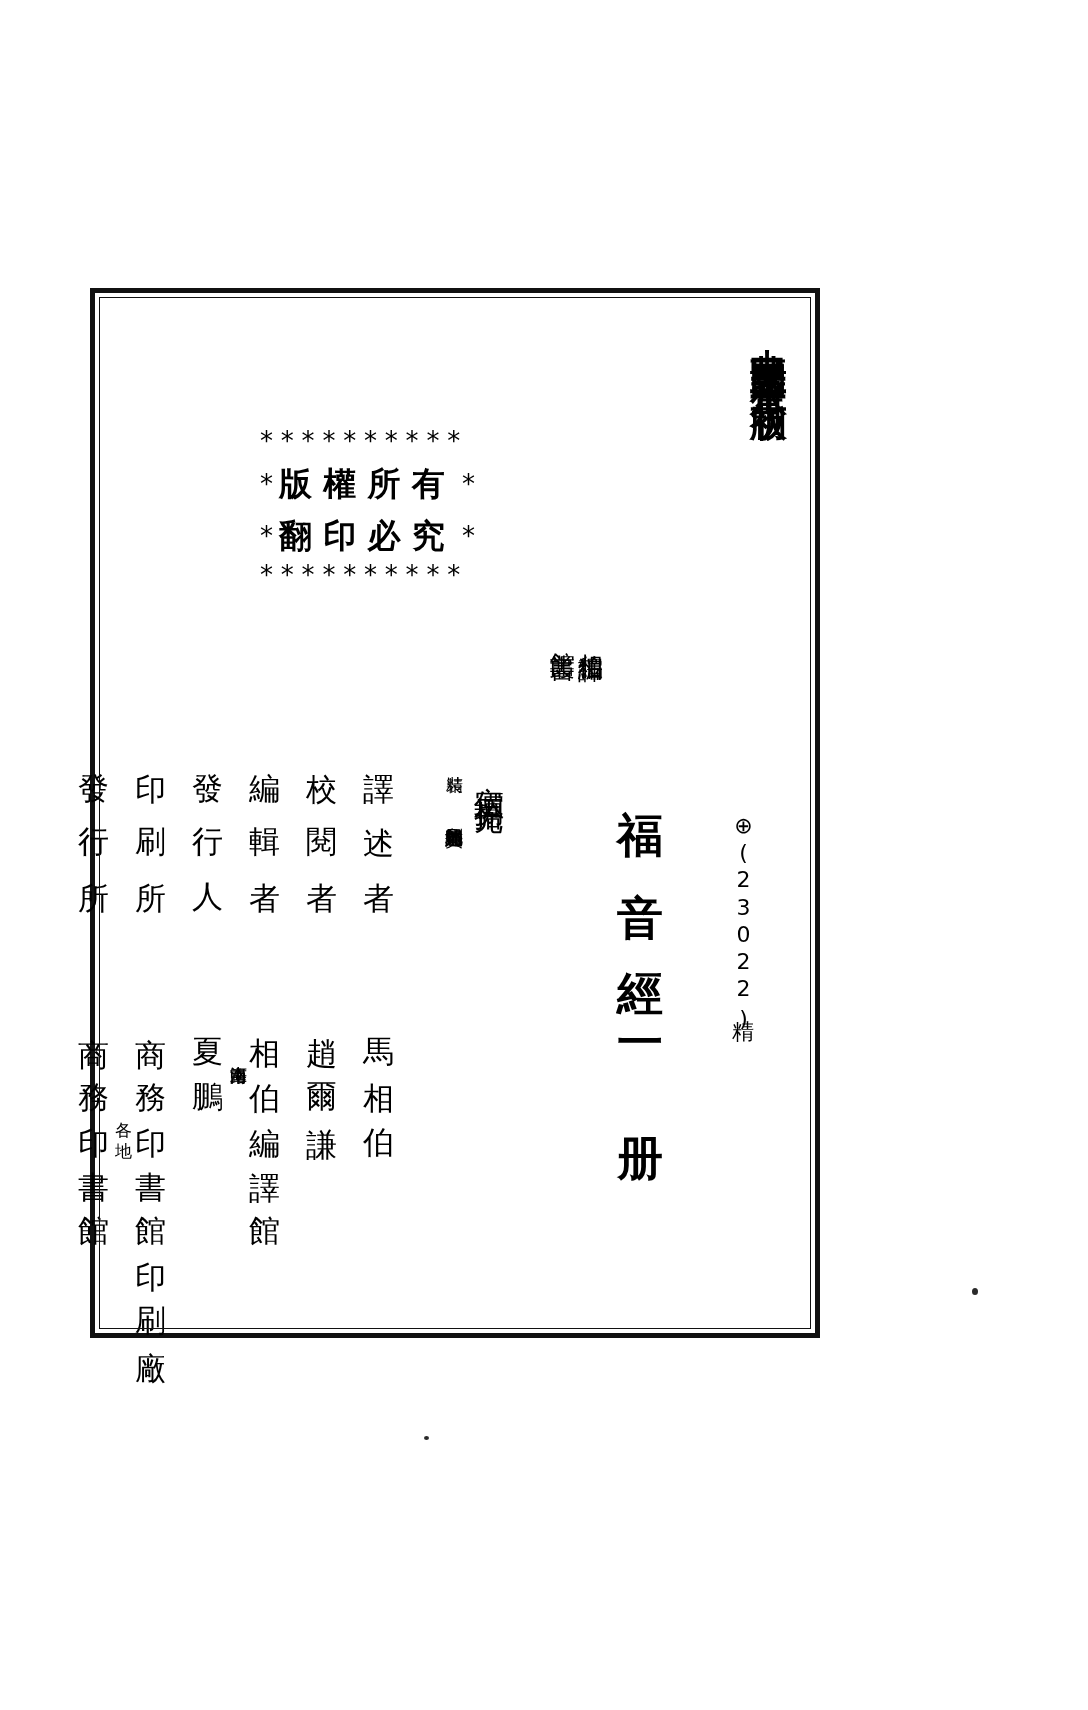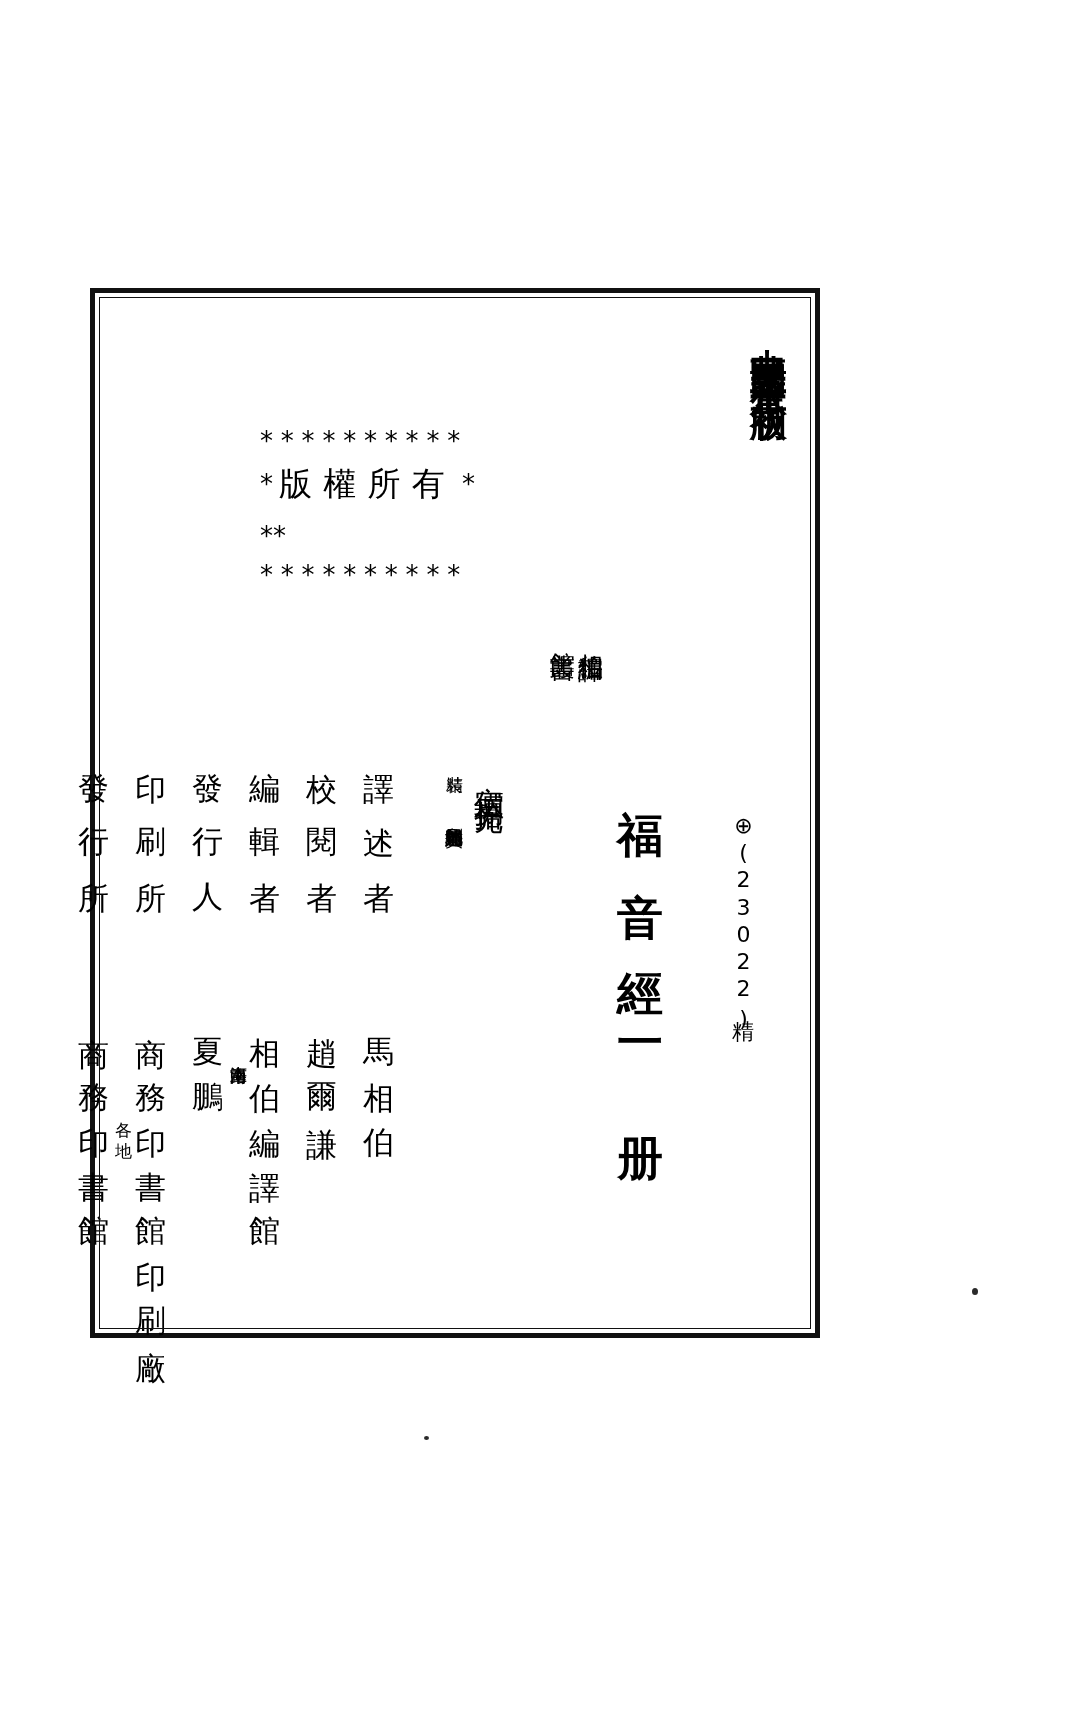--- a/index.html
+++ b/index.html
@@ -158,21 +158,21 @@
     align-items: center;
     height: 52px;
   }
   #copyright-box .side-star {
     font-size: 26px;
     line-height: 1;
   }
   #copyright-box .cr-text {
     font-size: 33px;
     letter-spacing: 0.34em;
-    font-weight: 400;
+    font-weight: 700;
     margin: 0 6px;
     white-space: nowrap;
   }
 
   
   .speck {
     position: absolute;
     background: #2a2a2a;
     border-radius: 50%;
   }
@@ -217,20 +217,21 @@
 
   <div id="copyright-box">
     <div class="star-row">**********</div>
     <div class="mid">
       <span class="side-star">*</span>
       <span class="cr-text v" style="writing-mode:horizontal-tb;">版權所有</span>
       <span class="side-star">*</span>
     </div>
     <div class="mid">
       <span class="side-star">*</span>
+      <span class="cr-text">翻印必究</span>
       <span class="side-star">*</span>
     </div>
     <div class="star-row">**********</div>
   </div>
 
 </div>
 
 <div class="speck" style="left:972px; top:1288px; width:6px; height:7px;"></div>
 <div class="speck" style="left:424px; top:1436px; width:5px; height:4px;"></div>
 

